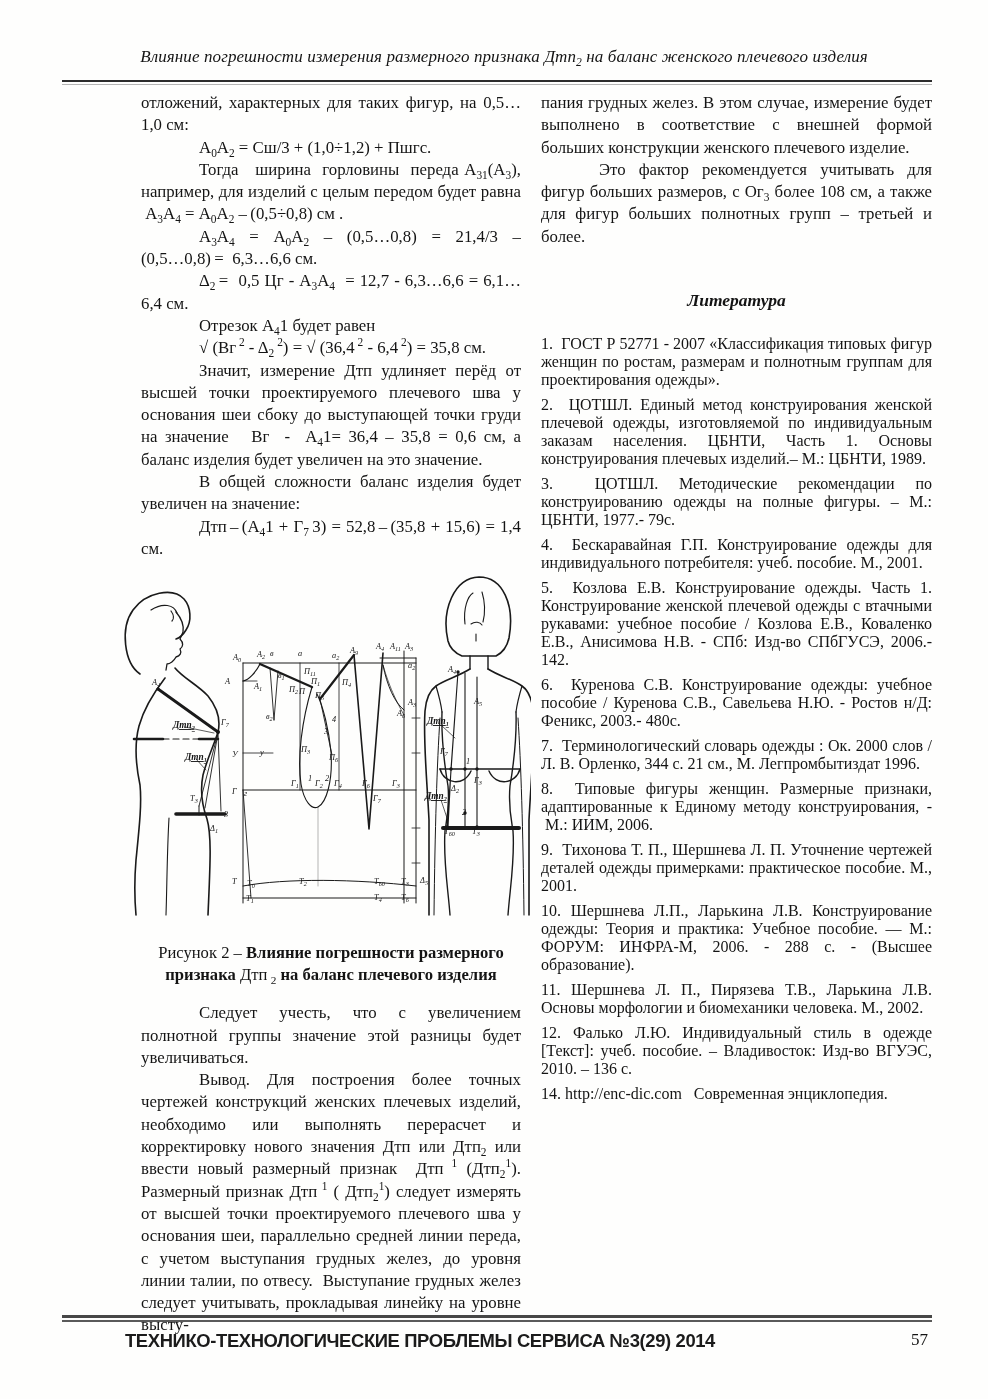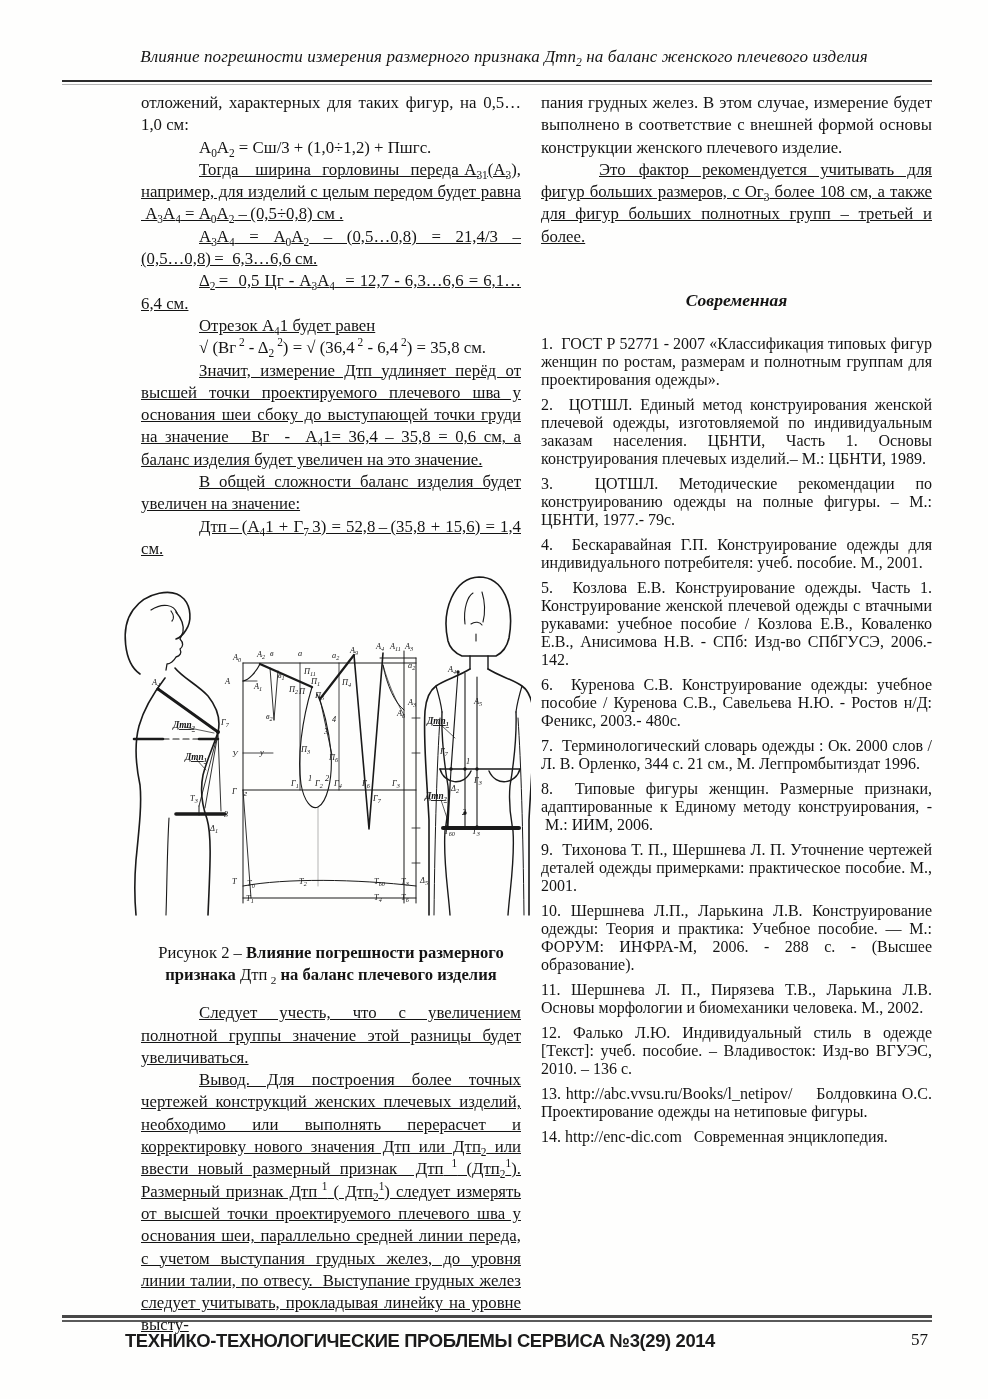--- a/index.html
+++ b/index.html
@@ -6,21 +6,21 @@
   .page{position:relative;width:988px;height:1399px;margin:0 auto;background:#fefefd;
         font-family:"Liberation Serif","DejaVu Serif",serif;color:#141414;overflow:hidden;}
   .header-text{position:absolute;left:80px;right:60px;top:47px;text-align:center;
         font-style:italic;font-size:17px;letter-spacing:0.1px;}
   .header-rule{position:absolute;left:62px;right:56px;top:80px;height:2px;
         border-top:2px solid #2c2c2c;border-bottom:1px solid #b5b5b5;}
   .col{position:absolute;top:92px;}
   .col-left{left:141px;width:380px;}
   .col-right{left:541px;width:391px;}
   p.b{margin:0;font-size:16.8px;line-height:22.3px;text-align:justify;}
-  p.i{text-indent:58px;text-decoration:underline;}
+  p.i{text-indent:58px;}
   p.f{padding-left:58px;text-align:left;text-indent:0;}
   sub{font-size:68%;line-height:0;}
   sup{font-size:68%;line-height:0;}
   figure.fig{margin:8px 0 0 -30px;padding:0;width:420px;}
   .caption{margin:0 6px 16px;font-size:16.6px;line-height:22px;text-align:center;text-indent:0;}
   .lit-heading{margin:42px 0 24px;text-align:center;font-style:italic;font-weight:bold;
         font-size:17.5px;}
   p.ref{margin:0 0 7px;font-size:16px;line-height:18px;text-align:justify;}
   .footer-rule{position:absolute;left:62px;right:56px;top:1315px;height:2px;
         border-top:3px solid #474747;border-bottom:2px solid #5a5a5a;}
@@ -193,38 +193,37 @@
       </svg>
     </figure>
 
     <p class="caption">Рисунок 2 – <b>Влияние погрешности размерного признака</b> Дтп <sub>2</sub> <b>на баланс плечевого изделия</b></p>
 
     <p class="b i">Следует учесть, что с увеличением полнотной группы значение этой разницы будет увеличиваться.</p>
     <p class="b i">Вывод. Для построения более точных чертежей конструкций женских плечевых изделий, необходимо или выполнять перерасчет и корректировку нового значения Дтп или Дтп<sub>2</sub> или ввести новый размерный признак &nbsp;Дтп<sup> 1</sup> (Дтп<sub>2</sub><sup>1</sup>). Размерный признак Дтп<sup> 1</sup> ( Дтп<sub>2</sub><sup>1</sup>) следует измерять от высшей точки проектируемого плечевого шва у основания шеи, параллельно средней линии переда, с учетом выступания грудных желез, до уровня линии талии, по отвесу. &nbsp;Выступание грудных желез следует учитывать, прокладывая линейку на уровне высту-</p>
   </div>
 
   <div class="col col-right">
-    <p class="b">пания грудных желез. В этом случае, измерение будет выполнено в соответствие с внешней формой основы конструкции женского плечевого изделие.</p>
+    <p class="b">пания грудных желез. В этом случае, измерение будет выполнено в соответствие с внешней формой больших конструкции женского плечевого изделие.</p>
     <p class="b i">Это фактор рекомендуется учитывать для фигур больших размеров, с Ог<sub>3</sub> более 108 см, а также для фигур больших полнотных групп – третьей и более.</p>
 
-    <div class="lit-heading">Современная</div>
+    <div class="lit-heading">Литература</div>
 
     <p class="ref">1.&nbsp; ГОСТ Р 52771 - 2007 «Классификация типовых фигур женщин по ростам, размерам и полнотным группам для проектирования одежды».</p>
     <p class="ref">2.&nbsp; ЦОТШЛ. Единый метод конструирования женской плечевой одежды, изготовляемой по индивидуальным заказам населения. ЦБНТИ, Часть 1. Основы конструирования плечевых изделий.– М.: ЦБНТИ, 1989.</p>
     <p class="ref">3.&nbsp; ЦОТШЛ. Методические рекомендации по конструированию одежды на полные фигуры. – М.: ЦБНТИ, 1977.- 79с.</p>
     <p class="ref">4.&nbsp; Бескаравайная Г.П. Конструирование одежды для индивидуального потребителя: учеб. пособие. М., 2001.</p>
     <p class="ref">5.&nbsp; Козлова Е.В. Конструирование одежды. Часть 1. Конструирование женской плечевой одежды с втачными рукавами: учебное пособие / Козлова Е.В., Коваленко Е.В., Анисимова Н.В. - СПб: Изд-во СПбГУСЭ, 2006.- 142.</p>
     <p class="ref">6.&nbsp; Куренова С.В. Конструирование одежды: учебное пособие / Куренова С.В., Савельева Н.Ю. - Ростов н/Д: Феникс, 2003.- 480с.</p>
     <p class="ref">7.&nbsp; Терминологический словарь одежды : Ок. 2000 слов / Л. В. Орленко, 344 с. 21 см., М. Легпромбытиздат 1996.</p>
     <p class="ref">8.&nbsp; Типовые фигуры женщин. Размерные признаки, адаптированные к Единому методу конструирования, - &nbsp;М.: ИИМ, 2006.</p>
     <p class="ref">9.&nbsp; Тихонова Т. П., Шершнева Л. П. Уточнение чертежей деталей одежды примерками: практическое пособие. М., 2001.</p>
     <p class="ref">10.&nbsp;Шершнева Л.П., Ларькина Л.В. Конструирование одежды: Теория и практика: Учебное пособие. — М.: ФОРУМ: ИНФРА-М, 2006. - 288 с. - (Высшее образование).</p>
     <p class="ref">11.&nbsp;Шершнева Л. П., Пирязева Т.В., Ларькина Л.В. Основы морфологии и биомеханики человека. М., 2002.</p>
     <p class="ref">12.&nbsp;Фалько Л.Ю. Индивидуальный стиль в одежде [Текст]: учеб. пособие. – Владивосток: Изд-во ВГУЭС, 2010. – 136 с.</p>
-    <p class="ref">13.&nbsp;http://abc.vvsu.ru/Books/l_netipov/ &nbsp;&nbsp;&nbsp; Болдовкина О.С. Проектирование одежды на нетиповые фигуры.</p>
     <p class="ref">14.&nbsp;http://enc-dic.com &nbsp;&nbsp;Современная энциклопедия.</p>
   </div>
 
   <div class="footer-rule"></div>
   <div class="footer-row">
     <span class="fjournal">ТЕХНИКО-ТЕХНОЛОГИЧЕСКИЕ ПРОБЛЕМЫ СЕРВИСА №3(29) 2014</span>
     <span class="fpage">57</span>
   </div>
 
 </div>

